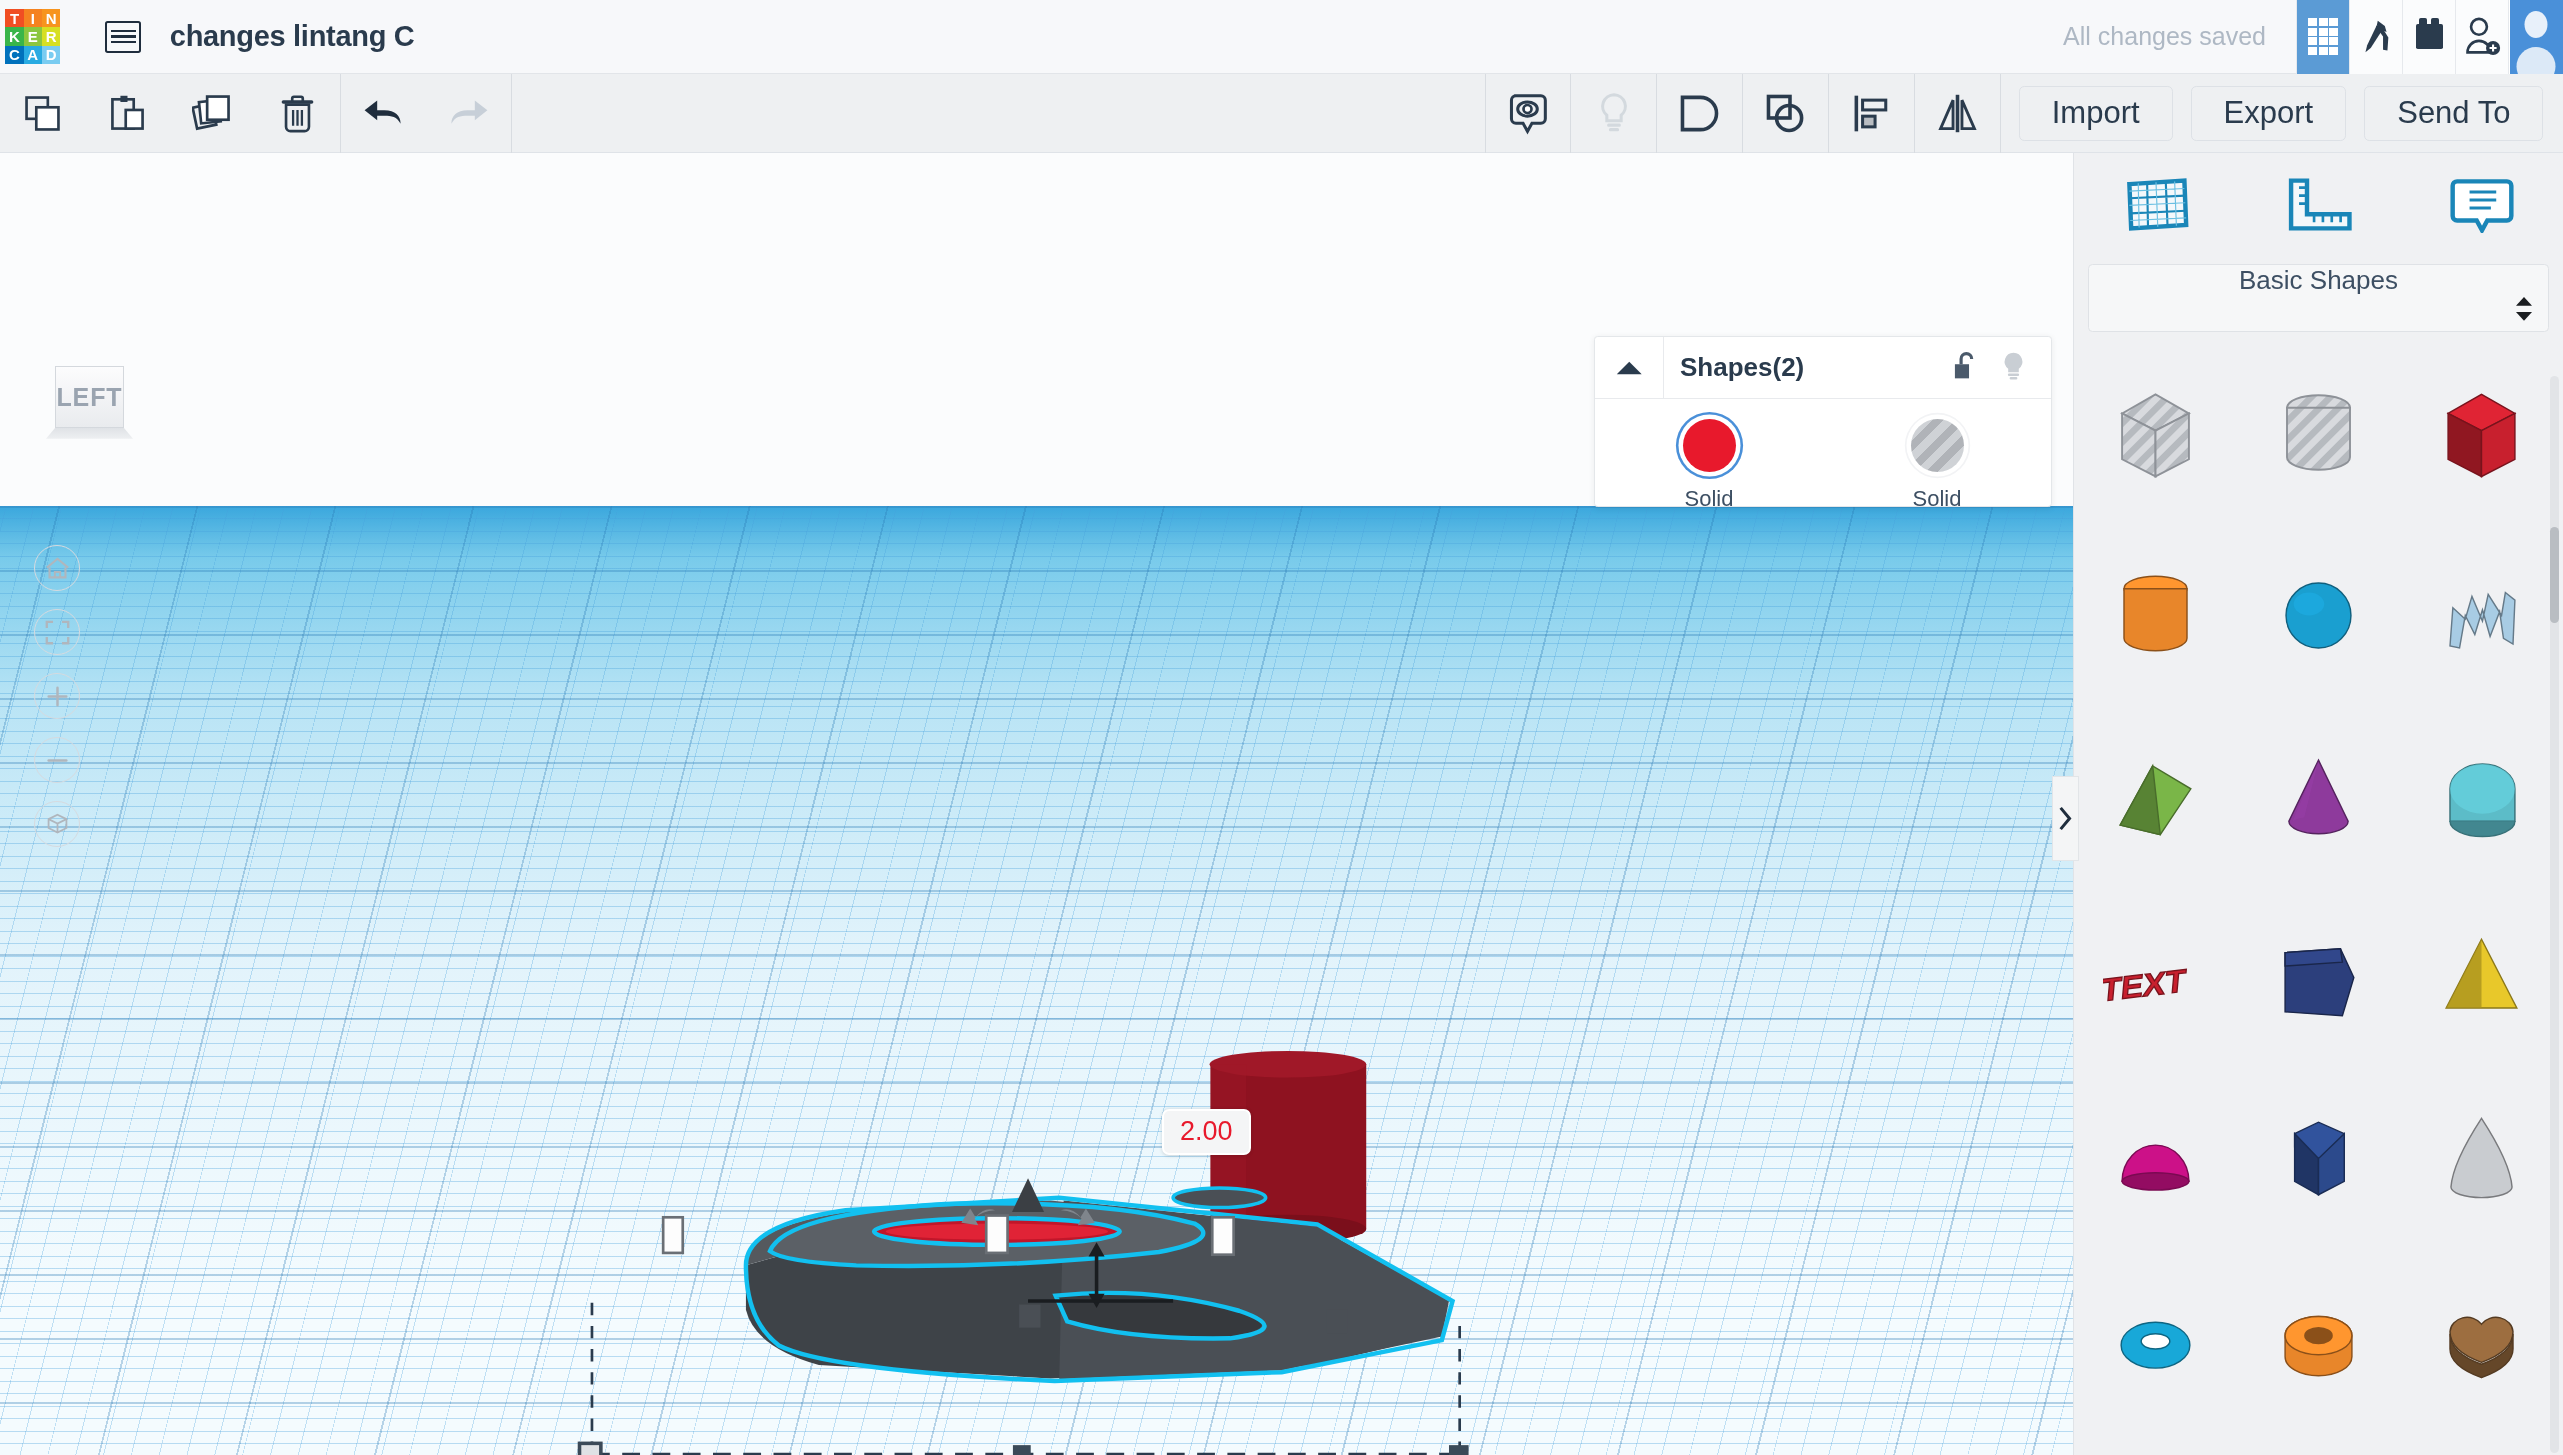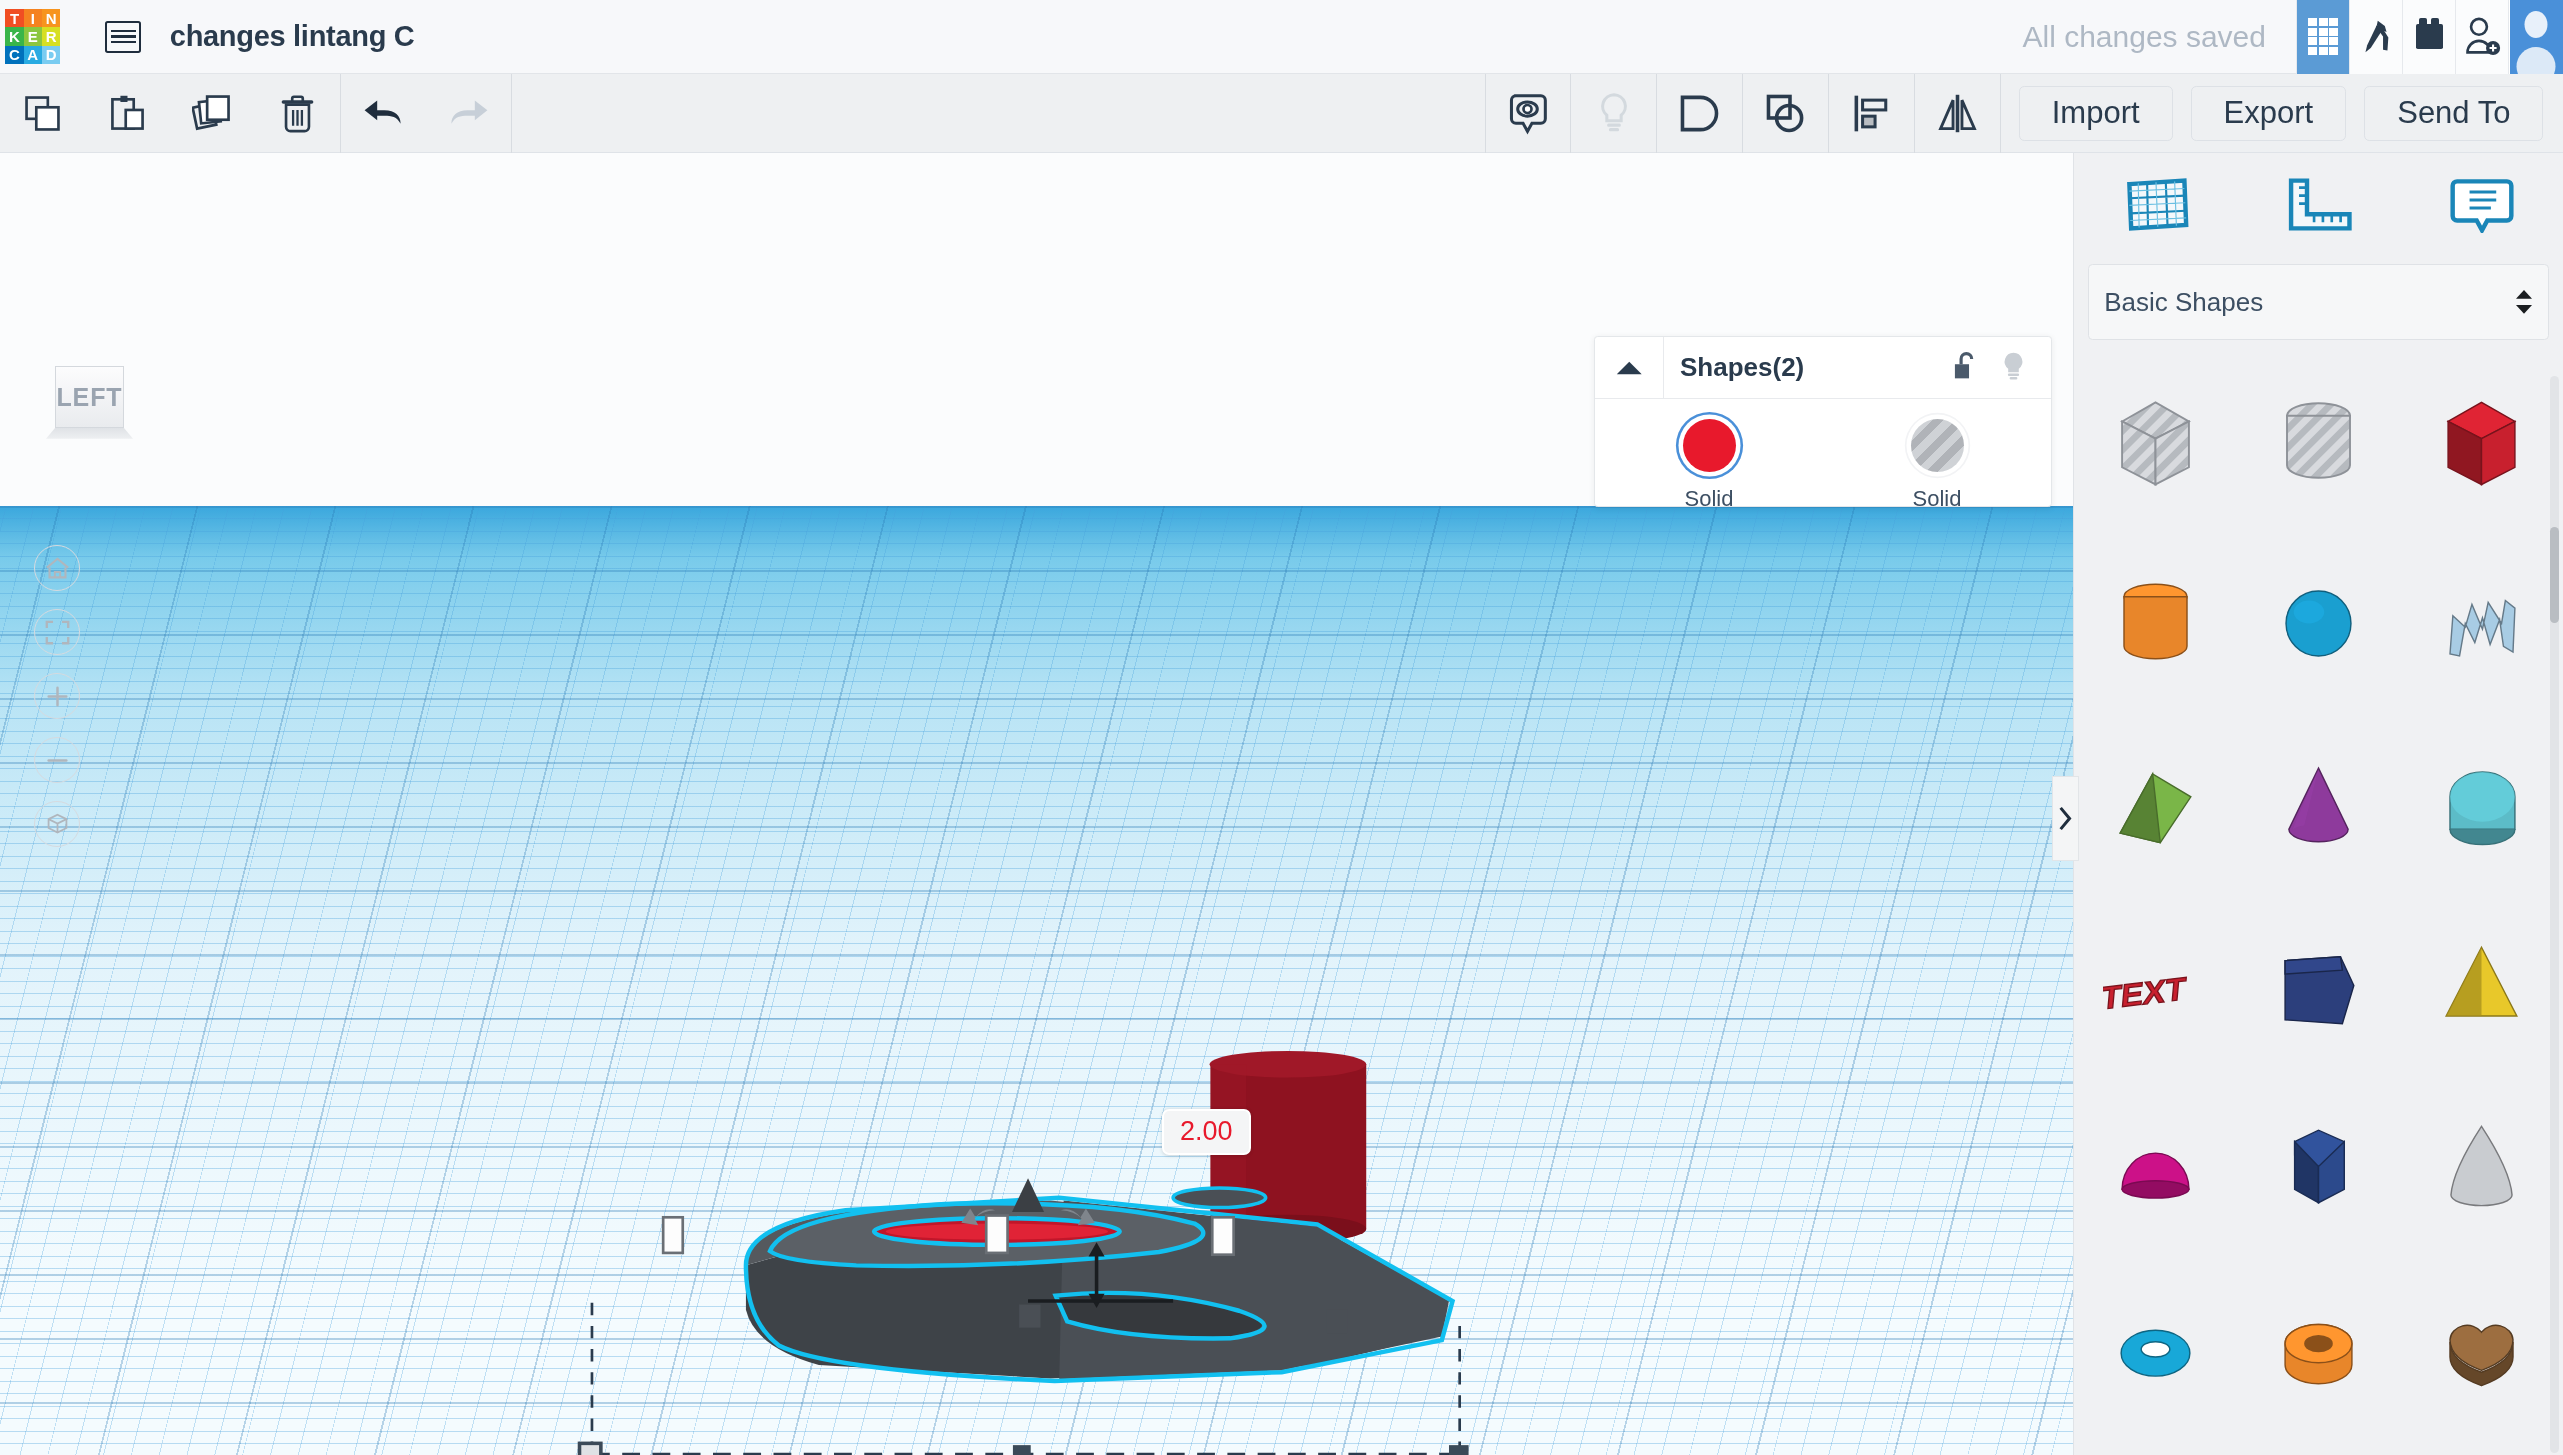--- a/index.html
+++ b/index.html
@@ -32,21 +32,21 @@
     margin-left: 45px; width: 36px; height: 32px;
     border: 2.7px solid #1f2d3d; border-radius: 2.7px;
     display: flex; flex-direction: column; justify-content: center; gap: 2.7px; padding: 0 3.6px;
   }
   .doc-icon i { display: block; height: 2.7px; background: #1f2d3d; }
   .doc-title {
     margin-left: 28.5px; font-size: 29px; font-weight: bold;
     color: #2a3b4d; letter-spacing: -0.3px;
   }
   .header-right { margin-left: auto; display: flex; align-items: center; height: 74px; }
-  .saved-text { font-size: 30px; color: #aeb8c4; margin-right: 30px; }
+  .saved-text { font-size: 25px; color: #aeb8c4; margin-right: 30px; }
   .hdr-btn {
     width: 53px; height: 74px; display: flex; align-items: center; justify-content: center;
     border-left: 0.9px solid #e6e9ed; background: #fbfcfd; cursor: pointer;
   }
   .hdr-btn.active { background: #5b9bd5; }
   .grid-glyph { display: grid; grid-template-columns: repeat(3, 9px); grid-template-rows: repeat(4, 8px); gap: 1.8px; }
   .grid-glyph i { background: #fff; display: block; }
   .brick {
     width: 27px; height: 25px; background: #2a3b4d; position: relative; border-radius: 1.8px;
   }
@@ -152,23 +152,23 @@
   .sp-label { margin-top: 14.2px; font-size: 22px; color: #3d4f63; }
 
   
   .rpanel {
     position: absolute; top: 153px; left: 2073px; width: 490px; height: 1302px;
     background: #f0f1f3; border-left: 0.9px solid #e0e3e7;
   }
   .rp-tabs { display: flex; align-items: center; height: 102px; background: #f0f1f3; }
   .rp-tab { width: 163px; display: flex; align-items: center; justify-content: center; cursor: pointer; }
   .rp-select {
-    margin: 9px 14.2px 0 14.2px; height: 76px; background: #f6f7f8;
+    margin: 9px 14.2px 0 14.2px; height: 68px; background: #f6f7f8;
     border: 0.9px solid #dfe2e6; border-radius: 4.5px;
-    display: flex; align-items: center; padding: 0 15px; cursor: pointer;
+    display: flex; align-items: center; padding: 0 15px; cursor: pointer; flex-direction: column;
   }
   .rp-select span { font-size: 26px; color: #3d4f63; }
   .rp-select .chev { margin-left: auto; display: flex; flex-direction: column; gap: 4.5px; }
   .rp-grid {
     margin-top: 19.6px; display: grid; grid-template-columns: repeat(3, 1fr);
     row-gap: 0; height: 1086px;
   }
   .rp-item { display: flex; align-items: center; justify-content: center; height: 163px; cursor: pointer; }
   .rp-scroll {
     position: absolute; right: 3.6px; top: 374px; width: 9px; height: 96px;

